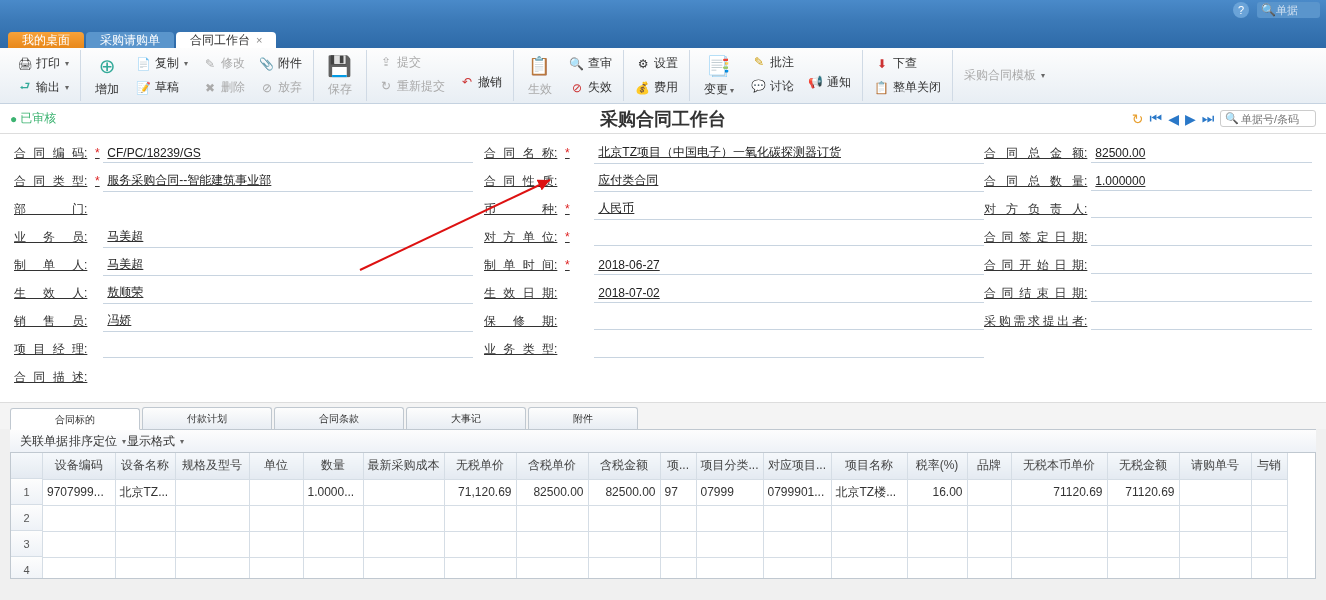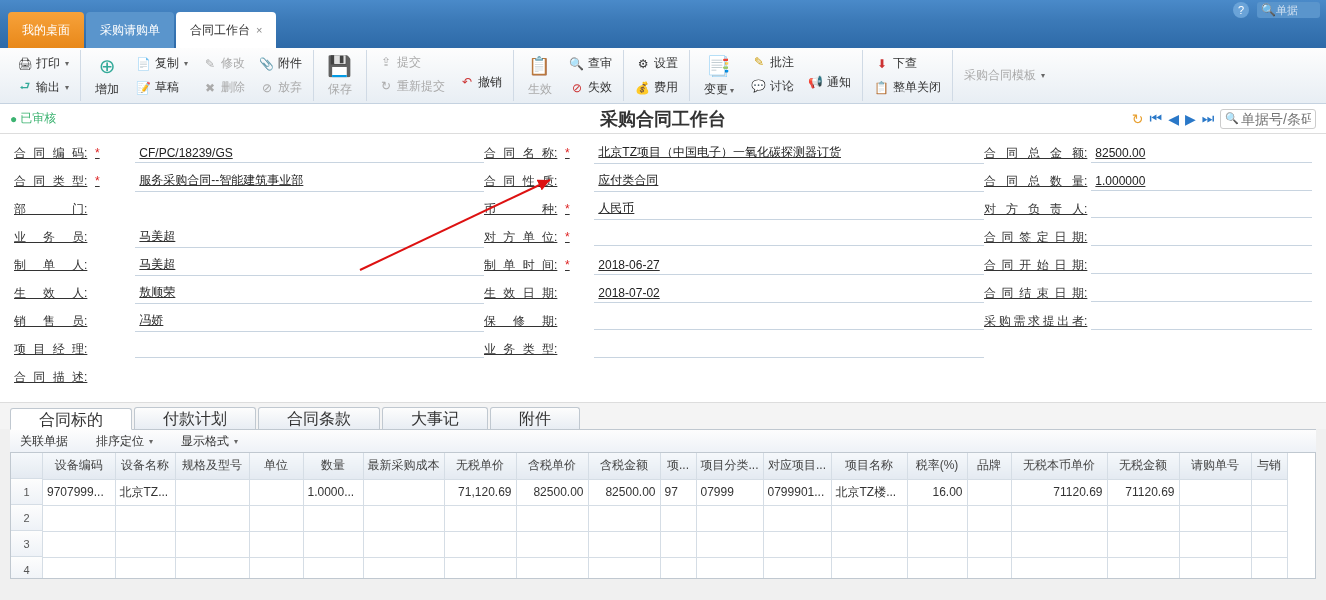--- a/index.html
+++ b/index.html
@@ -3,59 +3,59 @@
 <meta charset="utf-8">
 <style>
 * { box-sizing: border-box; margin: 0; padding: 0; }
 body { font-family: "Microsoft YaHei", SimSun, Arial, sans-serif; font-size: 12px; color: #333; background: #f0f0f0; width: 1326px; height: 600px; overflow: hidden; position: relative; }
 .topbar { height: 20px; background: linear-gradient(#4a8ac9, #3c7ab8); display: flex; align-items: center; justify-content: flex-end; padding: 0 6px; gap: 8px; color: #fff; }
 .topbar .help { width: 16px; height: 16px; border-radius: 50%; background: #6aa3d8; text-align: center; line-height: 16px; font-size: 11px; }
 .topbar .search { display: flex; align-items: center; background: #5a95cc; border-radius: 3px; padding: 1px 4px; height: 16px; }
 .topbar .search input { background: transparent; border: none; color: #fff; font-size: 11px; width: 40px; }
 .topbar .search input::placeholder { color: #d0e0f0; }
 .tabrow { height: 28px; background: linear-gradient(#3c7ab8, #2e6aa8); display: flex; align-items: flex-end; padding-left: 8px; }
-.tab { height: 36px; padding: 0 14px; line-height: 24px; font-size: 12px; color: #fff; border-radius: 4px 4px 0 0; margin-right: 2px; display: flex; align-items: center; gap: 6px; }
+.tab { height: 16px; padding: 0 14px; line-height: 24px; font-size: 12px; color: #fff; border-radius: 4px 4px 0 0; margin-right: 2px; display: flex; align-items: center; gap: 6px; }
 .tab.home { background: linear-gradient(#f7a23a, #e8881a); }
 .tab.normal { background: #5a95cc; }
 .tab.active { background: #fff; color: #333; }
 .tab .close { color: #888; font-size: 11px; }
 .toolbar { height: 56px; background: linear-gradient(#fdfdfd, #e8eef4); border-bottom: 1px solid #c5d2e0; display: flex; align-items: stretch; padding: 2px 6px; }
 .tgroup { display: flex; align-items: center; gap: 4px; padding: 0 6px; border-right: 1px solid #d0dae5; }
 .tgroup:last-child { border-right: none; }
 .tbtn { display: flex; align-items: center; gap: 3px; padding: 3px 5px; font-size: 12px; color: #333; cursor: pointer; border-radius: 2px; white-space: nowrap; }
 .tbtn.disabled { color: #aaa; }
 .tbtn .ico { width: 16px; height: 16px; display: inline-flex; align-items: center; justify-content: center; }
 .tbtn.big { flex-direction: column; height: 48px; justify-content: center; padding: 2px 8px; }
 .tbtn.big .ico { width: 24px; height: 24px; }
 .tcol { display: flex; flex-direction: column; gap: 1px; }
 .dd { font-size: 8px; color: #666; margin-left: 2px; }
 .pagehead { height: 30px; background: #fff; border-bottom: 1px solid #ddd; display: flex; align-items: center; padding: 0 10px; position: relative; }
 .pagehead .status { color: #3cb371; display: flex; align-items: center; gap: 3px; }
 .pagehead .title { position: absolute; left: 50%; transform: translateX(-50%); font-size: 18px; font-weight: bold; }
 .pagehead .nav { position: absolute; right: 10px; display: flex; align-items: center; gap: 6px; }
 .pagehead .nav .nbtn { color: #2a78c8; cursor: pointer; font-size: 14px; }
 .pagehead .nav .srch { display: flex; align-items: center; gap: 2px; border: 1px solid #ccc; border-radius: 3px; padding: 1px 4px; }
-.pagehead .nav .srch input { border: none; font-size: 14px; width: 70px; color: #aaa; }
+.pagehead .nav .srch input { border: none; font-size: 11px; width: 70px; color: #aaa; }
 .formarea { background: #fff; padding: 8px 14px 14px; display: flex; gap: 0; border-bottom: 1px solid #ddd; }
 .fcol { flex: 1; display: flex; flex-direction: column; gap: 6px; }
 .fcol.c1 { flex: 0 0 470px; }
 .fcol.c2 { flex: 0 0 500px; }
 .fcol.c3 { flex: 1; }
 .frow { display: flex; align-items: center; height: 22px; text-decoration: underline; }
 .frow .lbl { width: 70px; text-align: justify; text-align-last: justify; color: #333; }
 .frow .colon { margin: 0 4px 0 0; }
 .frow .req { color: #d22; width: 12px; text-align: center; }
 .frow .val { flex: 1; border-bottom: 1px solid #c8d4e0; padding: 2px 4px; min-height: 18px; color: #222; }
-.fcol.c1 .frow .val { max-width: 370px; margin-left: 32px; }
+.fcol.c1 .frow .val { max-width: 370px; }
 .fcol.c2 .frow .val { max-width: 390px; margin-left: 21px; }
 .fcol.c3 .frow .lbl { width: 100px; }
 .detailtabs { height: 26px; display: flex; align-items: flex-end; padding: 6px 10px 0; background: #f4f4f4; gap: 2px; }
-.dtab { height: 22px; padding: 0 28px; line-height: 22px; font-size: 16px; border: 1px solid #c0c8d0; border-bottom: none; border-radius: 3px 3px 0 0; background: linear-gradient(#fdfdfd,#e8edf3); cursor: pointer; }
+.dtab { height: 22px; padding: 0 44px; line-height: 22px; font-size: 10px; border: 1px solid #c0c8d0; border-bottom: none; border-radius: 3px 3px 0 0; background: linear-gradient(#fdfdfd,#e8edf3); cursor: pointer; }
 .dtab.active { background: #fff; border-bottom: 1px solid #fff; position: relative; top: 1px; }
-.gridtools { height: 24px; background: linear-gradient(#fdfdfd,#eef2f7); border-top: 1px solid #c0c8d0; border-bottom: 1px solid #c0c8d0; display: flex; align-items: center; padding: 0 10px; gap: 28px; margin: 0 10px; }
+.gridtools { height: 24px; background: linear-gradient(#fdfdfd,#eef2f7); border-top: 1px solid #c0c8d0; border-bottom: 1px solid #c0c8d0; display: flex; align-items: center; padding: 0 10px; gap: 1px; margin: 0 10px; }
 .gridtools .gt { font-size: 12px; color: #333; cursor: pointer; display: flex; align-items: center; gap: 3px; }
 .gridwrap { margin: 0 10px; background: #fff; border: 1px solid #c0c8d0; border-top: none; height: 126px; overflow: hidden; display: flex; }
 .rownums { width: 32px; border-right: 1px solid #d5dde5; }
 .rownums .rh, .rownums .rn { height: 26px; border-bottom: 1px solid #d5dde5; text-align: center; line-height: 26px; background: linear-gradient(#fdfdfd,#eef2f7); font-size: 11px; color: #555; }
 .rownums .rh { background: linear-gradient(#f5f8fb,#e4eaf1); }
 .grid { flex: 1; overflow-x: auto; }
 .grid table { border-collapse: collapse; table-layout: fixed; }
 .grid th, .grid td { border-right: 1px solid #d5dde5; border-bottom: 1px solid #d5dde5; height: 26px; padding: 0 4px; font-size: 12px; white-space: nowrap; overflow: hidden; text-overflow: ellipsis; }
 .grid th { background: linear-gradient(#f5f8fb,#e4eaf1); font-weight: normal; color: #444; }
 .grid td { text-align: right; }

